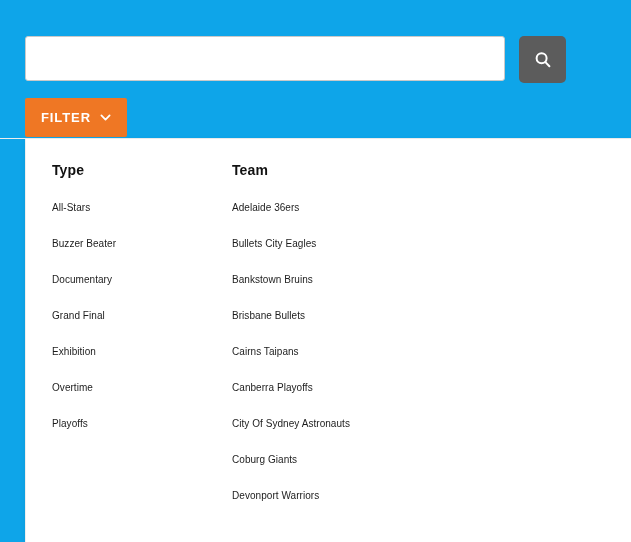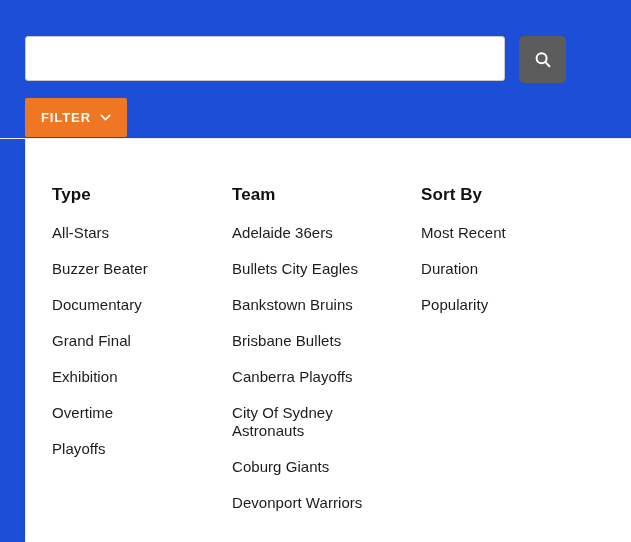--- a/index.html
+++ b/index.html
@@ -13,21 +13,21 @@
     overflow: hidden;
     background: #ffffff;
     font-family: "Liberation Sans", sans-serif;
     -webkit-font-smoothing: antialiased;
   }
 
   #app {
     position: relative;
     width: 631px;
     height: 542px;
-    background: #1d4ed8;
+    background: #0ea5e9;
     overflow: hidden;
   }
 
   
   .search-row {
     position: absolute;
     left: 25px;
     top: 36px;
     width: 563px;
     height: 47px;
@@ -129,36 +129,36 @@
   }
 
   .filter-column {
     box-sizing: border-box;
   }
   .col-type   { width: 190px; padding-left: 26px; }
   .col-team   { width: 190px; padding-left: 16px; }
   .col-sort   { width: 200px; padding-left: 15px; }
 
   .column-header {
-    font-size: 17px;
+    font-size: 14px;
     font-weight: bold;
     color: #111111;
-    margin-top: 48px;
+    margin-top: 23px;
     margin-bottom: 0;
     line-height: 16px;
     letter-spacing: 0.1px;
   }
 
   .option-list {
     list-style: none;
     margin: 0;
     padding: 0;
   }
   .option-item {
-    font-size: 15px;
+    font-size: 10px;
     color: #1c1c1c;
     line-height: 18px;
     margin-top: 18px;
     cursor: pointer;
     letter-spacing: 0.05px;
     max-width: 150px;
   }
   .option-item:first-child { margin-top: 21px; }
 </style>
 </head>
@@ -205,33 +205,26 @@
         </ul>
       </div>
 
       <div class="filter-column col-team">
         <div class="column-header">Team</div>
         <ul class="option-list">
           <li class="option-item">Adelaide 36ers</li>
           <li class="option-item">Bullets City Eagles</li>
           <li class="option-item">Bankstown Bruins</li>
           <li class="option-item">Brisbane Bullets</li>
+          <li class="option-item">Cairns Taipans</li>
           <li class="option-item">Canberra Playoffs</li>
           <li class="option-item">City Of Sydney Astronauts</li>
           <li class="option-item">Coburg Giants</li>
           <li class="option-item">Devonport Warriors</li>
 
         </ul>
       </div>
 
-      <div class="filter-column col-sort">
-        <div class="column-header">Sort By</div>
-        <ul class="option-list">
-          <li class="option-item">Most Recent</li>
-          <li class="option-item">Duration</li>
-          <li class="option-item">Popularity</li>
-        </ul>
-      </div>
 
     </div>
   </div>
 
 </div>
 
 </body></html>

